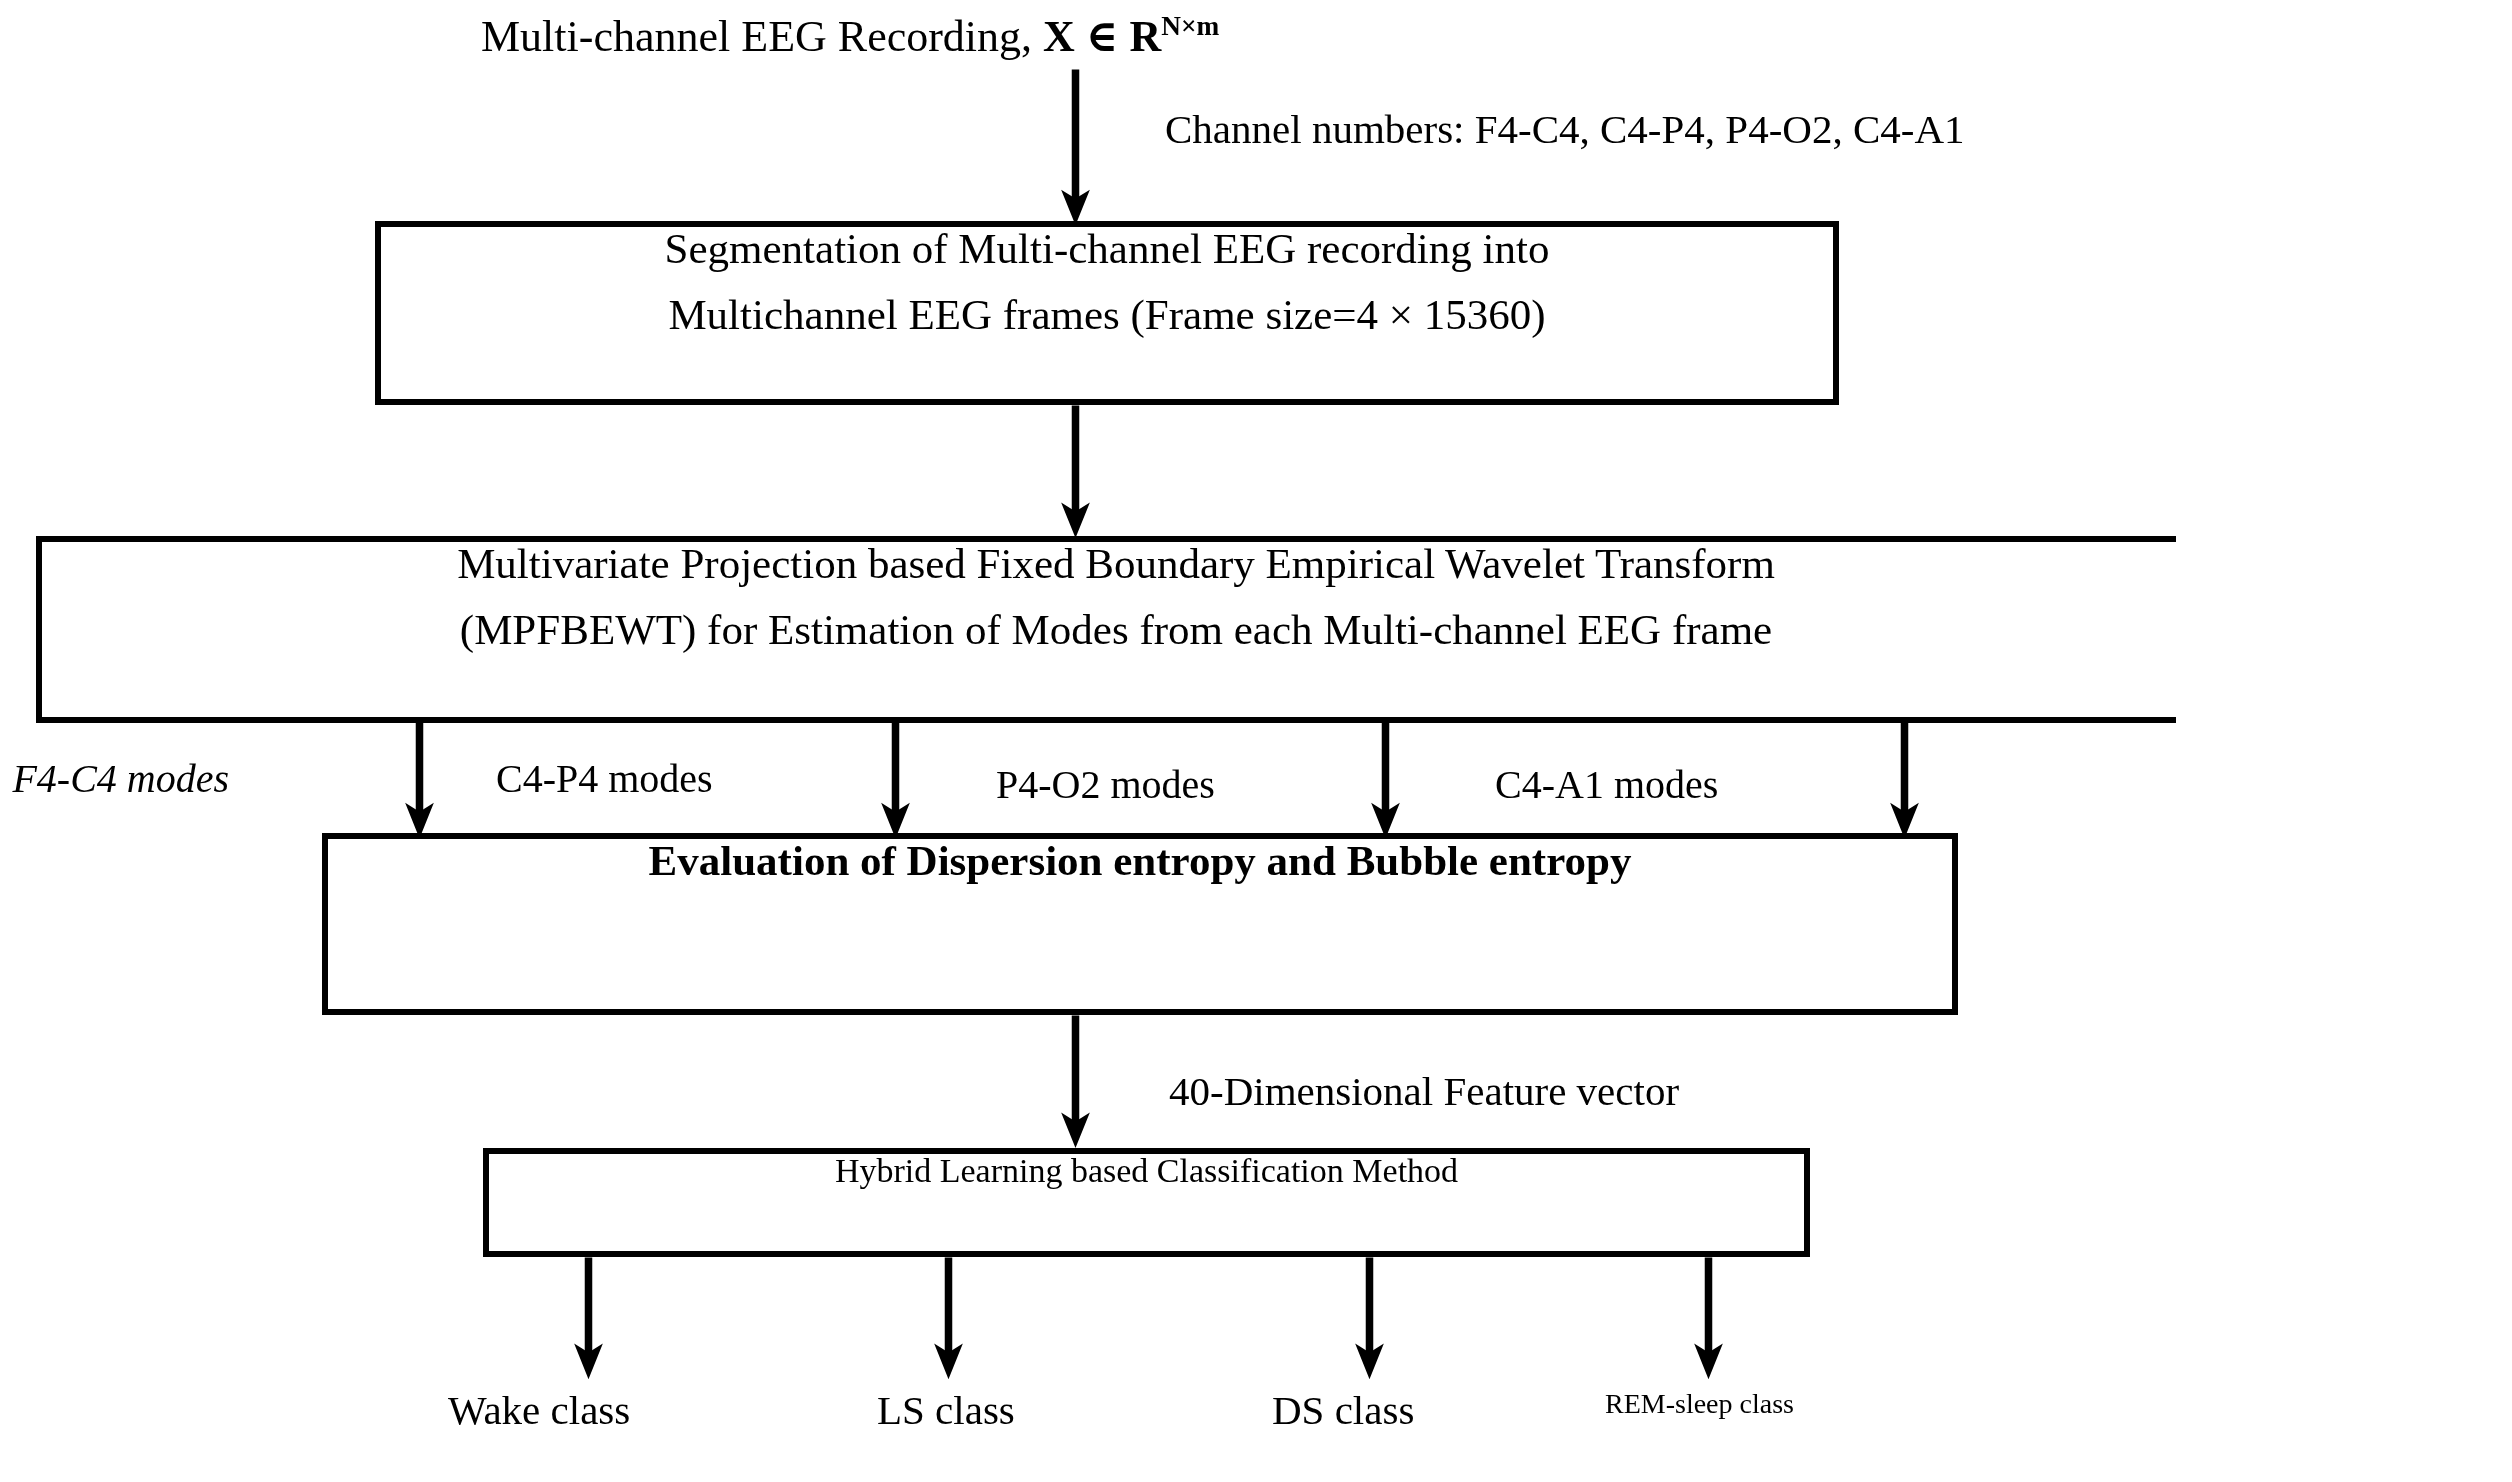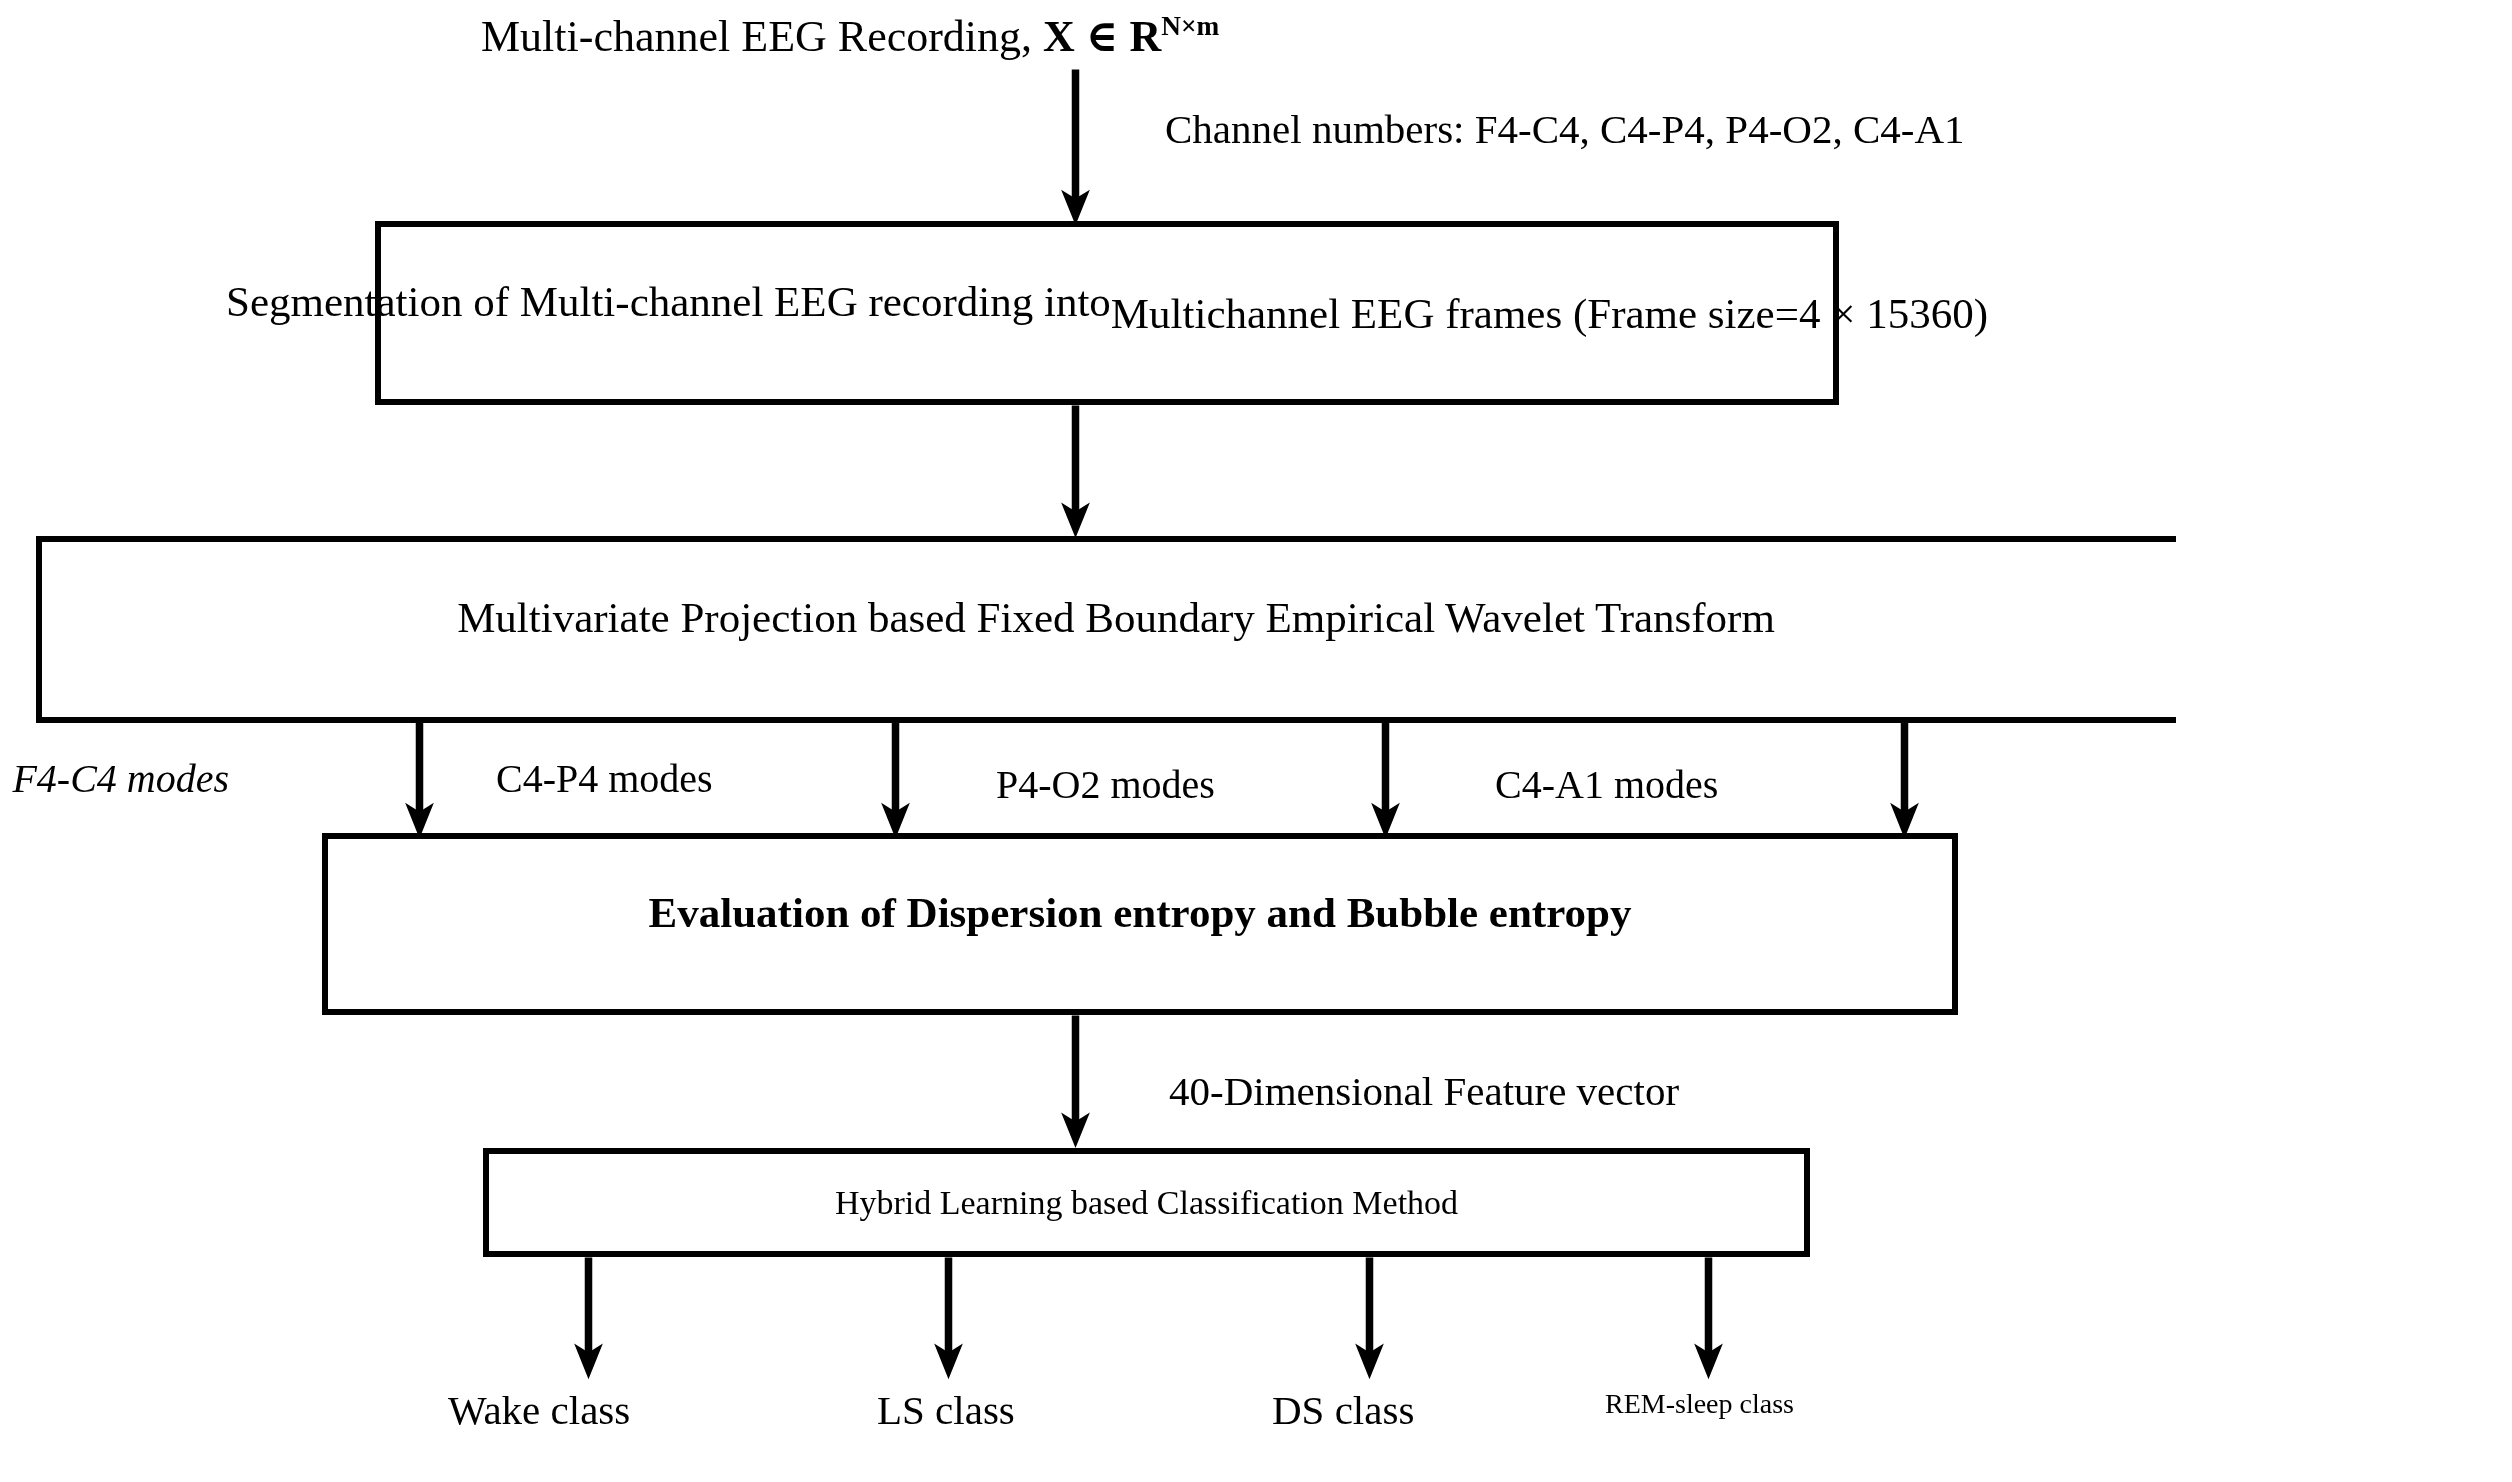--- a/index.html
+++ b/index.html
@@ -21,23 +21,22 @@
     white-space: nowrap;
     line-height: 1.0;
     color: #000;
   }
   .box {
     position: absolute;
     border: 6.2px solid #000000;
     background: #ffffff;
     box-sizing: border-box;
     display: flex;
-    flex-direction: row;
+    flex-direction: column;
     align-items: center;
-    justify-content: center;
   }
   .box-line {
     white-space: nowrap;
     text-align: center;
     line-height: 1.0;
   }
   .arrow {
     position: absolute;
   }
   .arrow svg { display: block; }
@@ -73,20 +72,21 @@
 
   <div class="arrow" style="left:1055px; top:405px;">
     <svg width="41" height="135" viewBox="0 0 60 196">
       <line x1="30" y1="0" x2="30" y2="162" stroke="#000" stroke-width="11"></line>
       <polygon points="30,194 9,142 30,155 51,142" fill="#000"></polygon>
     </svg>
   </div>
 
   <div class="box" style="left:36px; top:536px; width:2160px; height:187px; font-size:43px;">
     <div class="box-line" style="margin-bottom:23.4px;">Multivariate Projection based Fixed Boundary Empirical Wavelet Transform</div>
+    <div class="box-line">(MPFBEWT) for Estimation of Modes from each Multi-channel EEG frame</div>
   </div>
 
   <div class="arrow" style="left:399px; top:722px;">
     <svg width="41" height="118" viewBox="0 0 60 172">
       <line x1="30" y1="0" x2="30" y2="138" stroke="#000" stroke-width="11"></line>
       <polygon points="30,170 9,118 30,131 51,118" fill="#000"></polygon>
     </svg>
   </div>
   <div class="arrow" style="left:875px; top:722px;">
     <svg width="41" height="118" viewBox="0 0 60 172">

